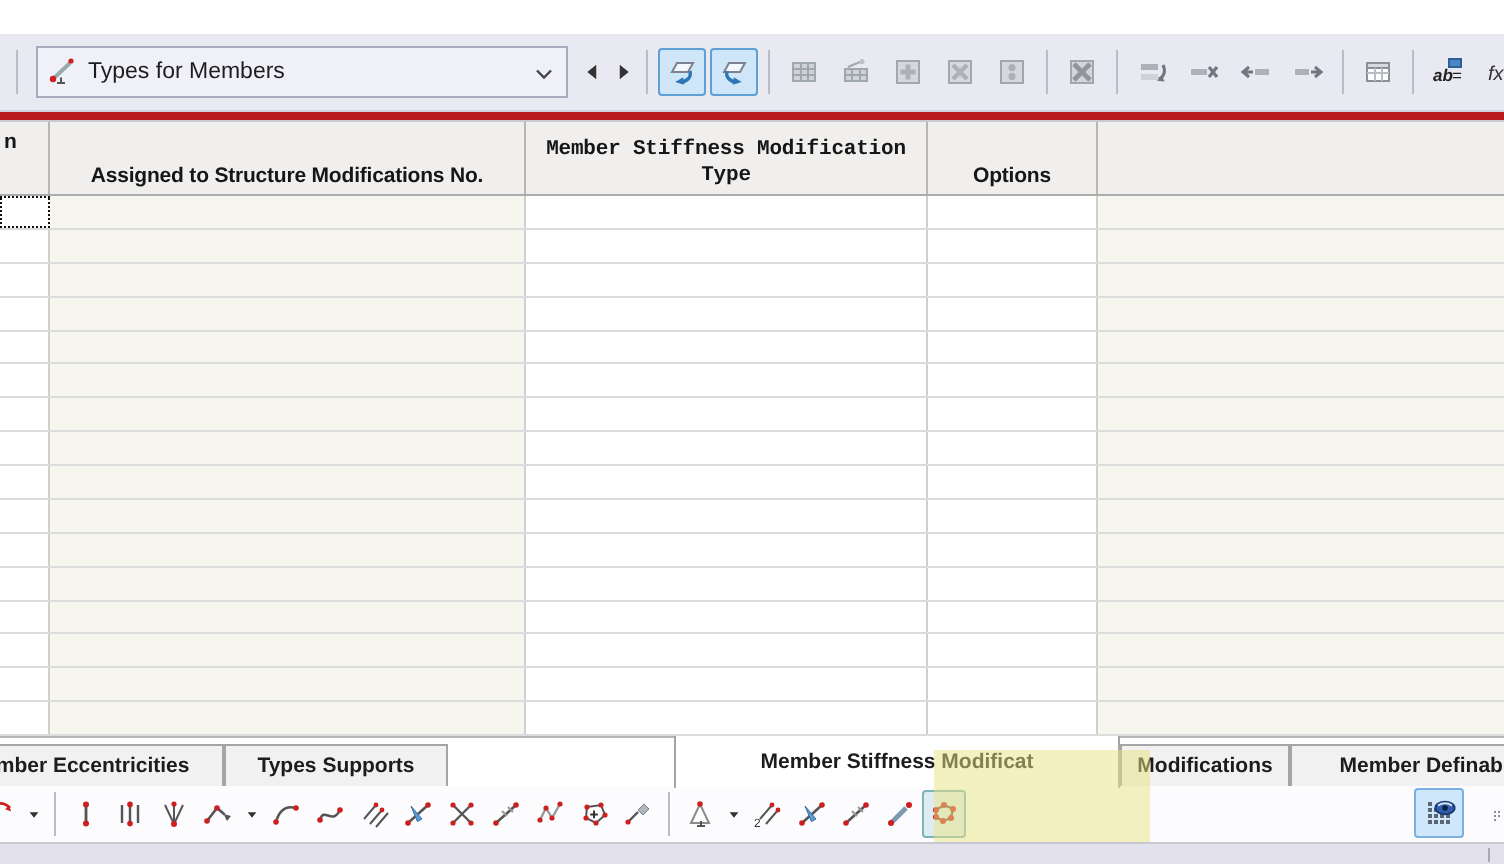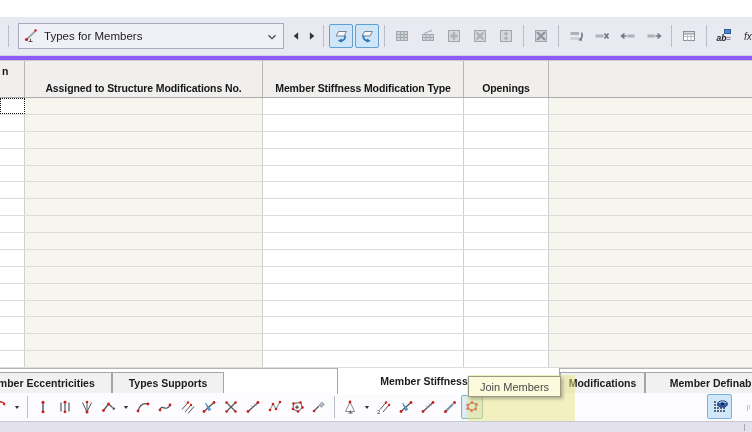--- a/index.html
+++ b/index.html
@@ -1,16 +1,16 @@
 <!DOCTYPE html>
 <html style="--toolbar-bg: #e9e9f2; --combobox-bg: #f0f1f8; --combobox-border: #a7abbd; --active-btn-bg: #cfe6f8; --active-btn-border: #5e9fd4; --header-bg: #f0efee; --cream: #f6f6ee; --grid-line: #dcdcdc; --tab-bg: #f1f1f1; --tab-border: #a5a5a5; --tooltip-bg: #fbfadc; --tooltip-border: #9b9b85; --highlight: rgba(233,228,130,0.5); --toggle-btn-bg: #cfe7fa; --toggle-btn-border: #7ab0e2; --status-bg: #e2e1ec; --red-dot: #cc2020;"><head>
 <meta charset="utf-8">
 <style>
   html,body{margin:0;padding:0;background:#fff;}
-  .root{position:relative;width:752px;height:432px;overflow:hidden;background:#8b5cf6;
+  .root{position:relative;width:752px;height:432px;overflow:hidden;background:#b91c1c;
         font-family:"Liberation Sans",sans-serif;-webkit-font-smoothing:antialiased;}
   
   .topstrip{height:17px;background:#fff;}
   .toolbar{height:39px;background:var(--toolbar-bg);border-bottom:1px solid #d2d2de;
            display:flex;align-items:center;white-space:nowrap;overflow:hidden;padding-left:4px;box-sizing:border-box;}
   .vsep{width:1px;height:22px;background:#b9bcc9;margin:0 4px;flex:0 0 auto;}
   .combobox{width:266px;height:26px;background:var(--combobox-bg);border:1px solid var(--combobox-border);
             display:flex;align-items:center;margin-left:5px;box-sizing:border-box;padding:0 4px;flex:0 0 auto;}
   .cicon{width:17px;height:16px;display:inline-flex;}
   .clabel{font-size:11.5px;color:#1d1d1d;margin-left:4px;}
@@ -206,25 +206,25 @@
   </div>
 
   <div class="table">
     <div id="thead" class="thead">
         <div class="hcell hc0" style="width: 25px;">
           <span>n</span>
         </div>
         <div class="hcell hc1" style="width: 238px;">
           <span>Assigned to Structure Modifications No.</span>
         </div>
-        <div class="hcell hc2" style="width: 201px;">
+        <div class="hcell hc2" style="width: 201px; font-family: Liberation Mono, monospace;">
           <span>Member Stiffness Modification Type</span>
         </div>
         <div class="hcell hc3" style="width: 85px;">
-          <span>Openings</span>
+          <span>Options</span>
         </div>
         <div class="hcell hc4" style="width: 209px;">
           <span></span>
         </div>
       </div>
     <div id="tbody" class="tbody">
         <div class="trow">
           <div class="tcell white sel" style="width: 25px;"></div>
           <div class="tcell cream" style="width: 238px;"></div>
           <div class="tcell white" style="width: 201px;"></div>
@@ -552,16 +552,13 @@
           </svg>
         </div>
       </div>
   </div>
 
   <div class="statusbar">
     <div class="sdiv"></div>
   </div>
 
   <div class="overlay"></div>
-  <div class="tooltip">
-    <span>Join Members</span>
-  </div>
 </div>
 
 </body></html>

